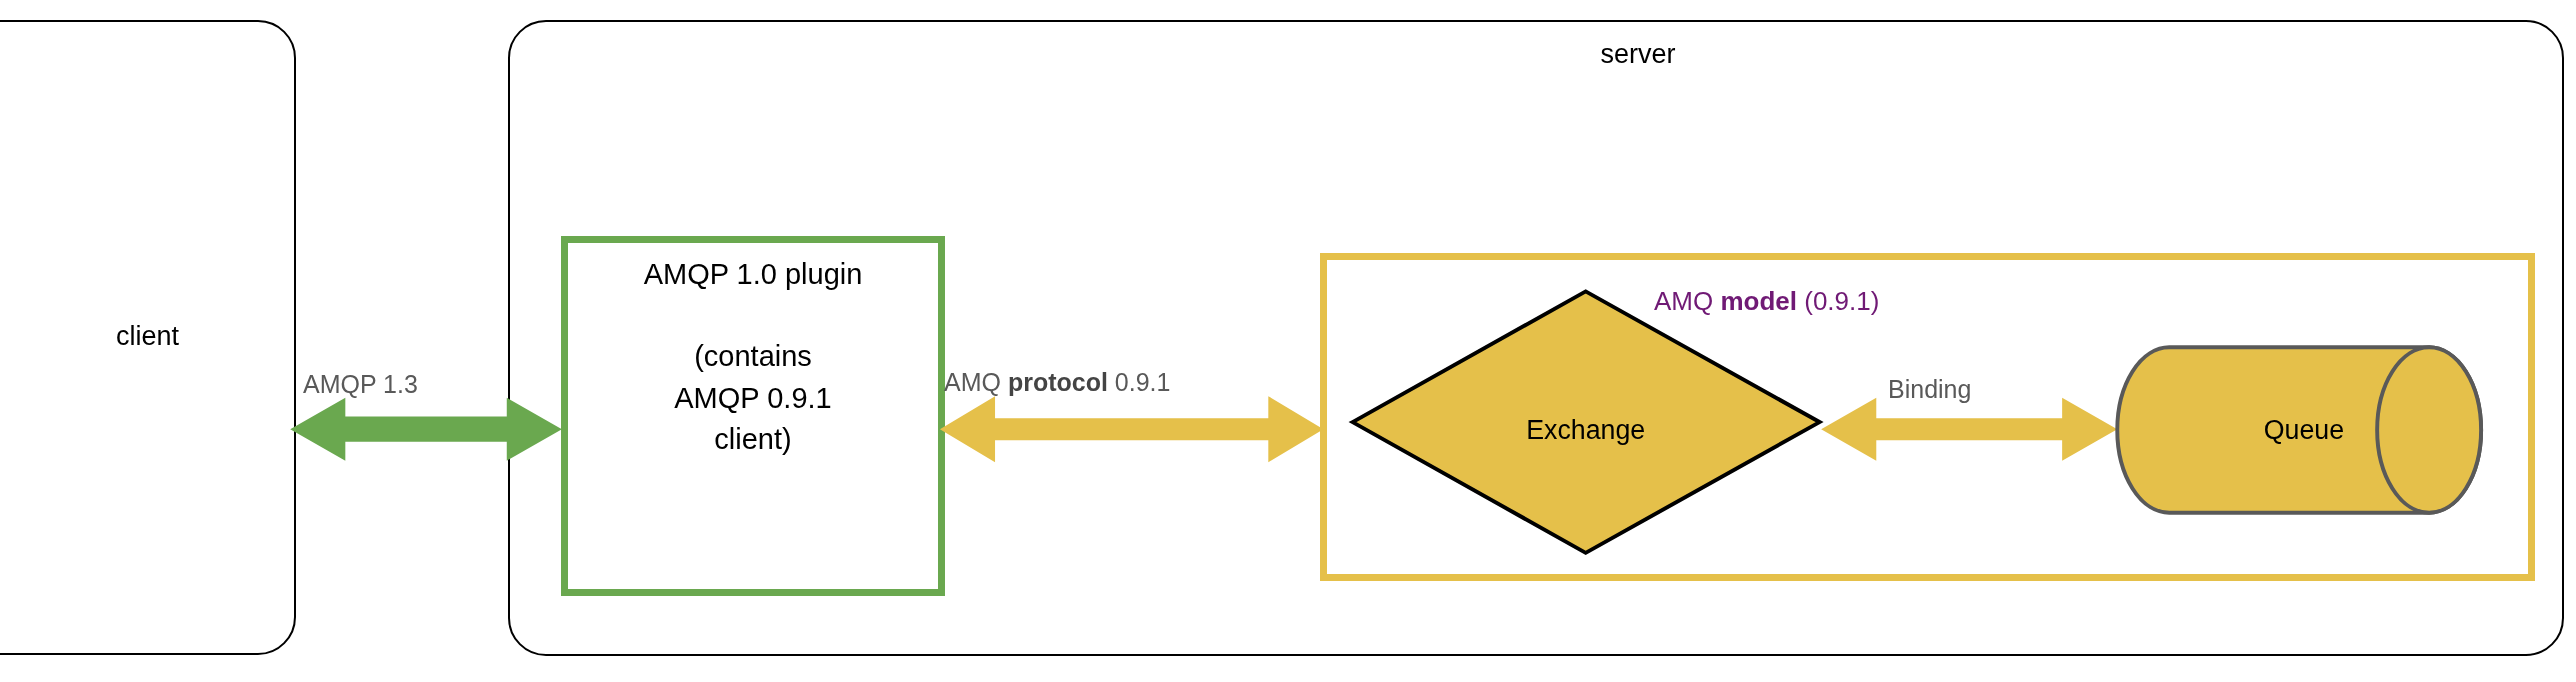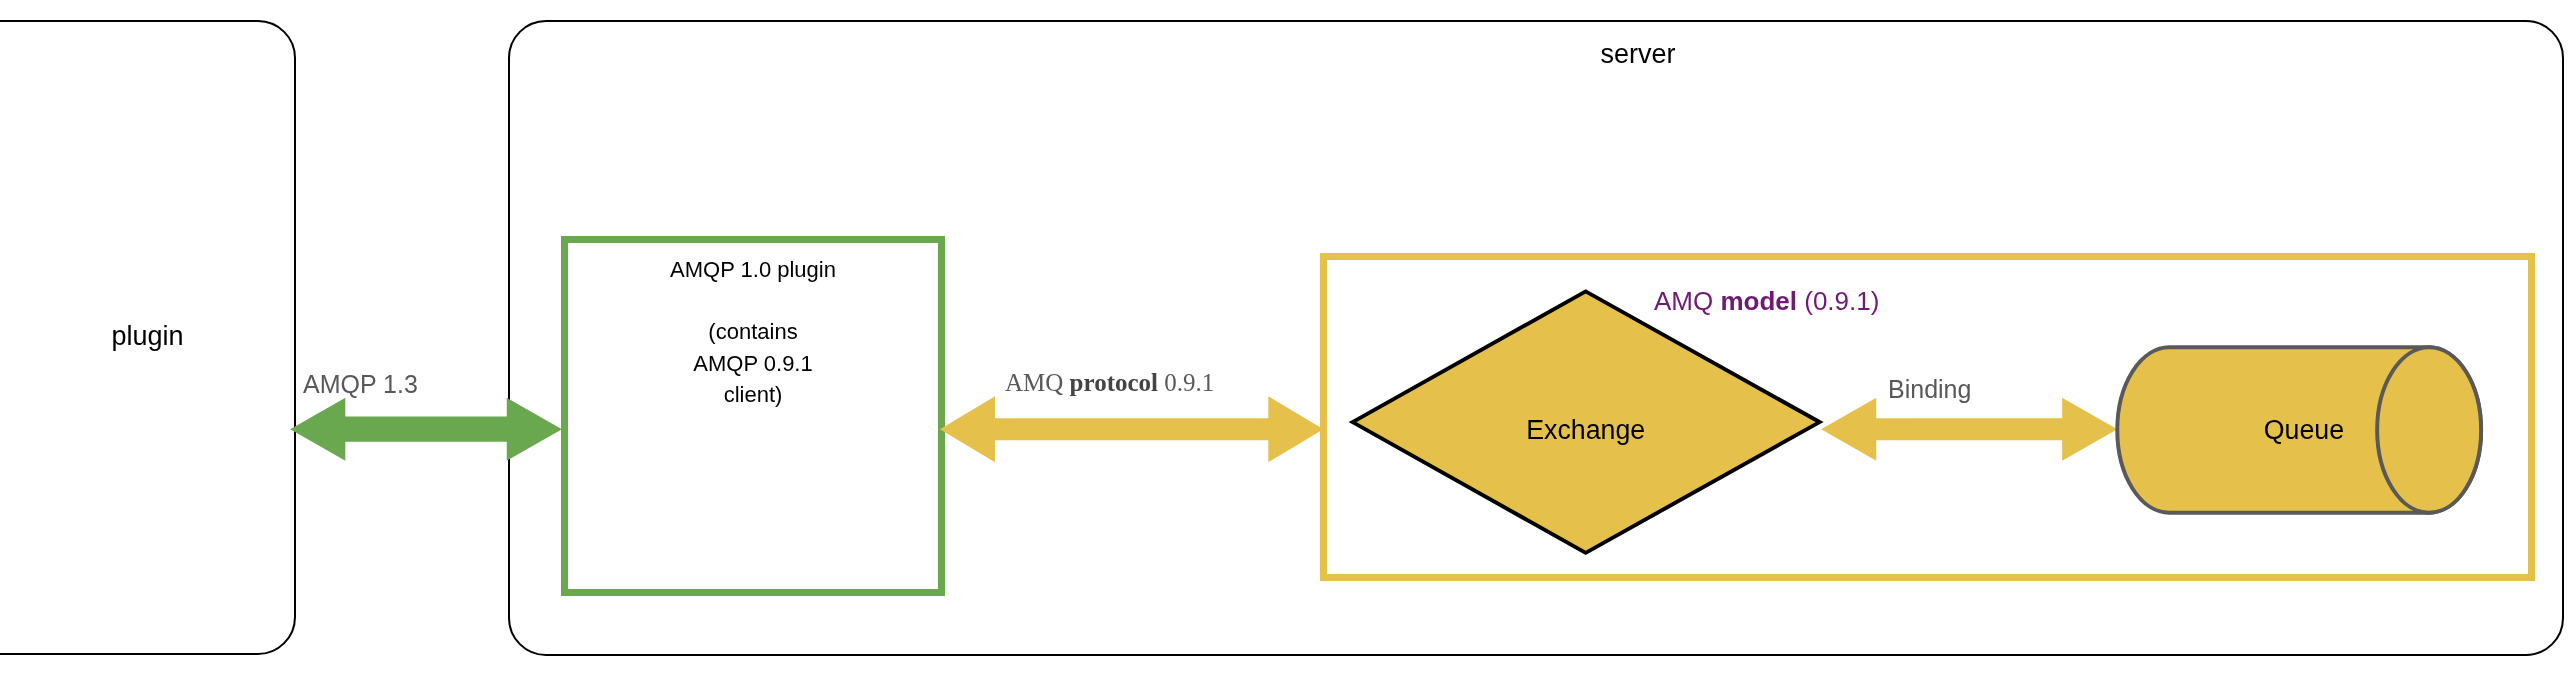--- a/index.html
+++ b/index.html
@@ -77,21 +77,21 @@
     height: 360px;
     border: 7px solid #6aa84f;
     background: #ffffff;
   }
   #plugin-text {
     position: absolute;
     left: 561px;
     top: 254px;
     width: 384px;
     text-align: center;
-    font-size: 22px;
+    font-size: 29px;
     color: #000000;
     line-height: 1.42;
     white-space: pre-line;
   }
 
   
   #amq-model-box {
     position: absolute;
     box-sizing: border-box;
     left: 1320px;
@@ -117,40 +117,40 @@
   .arrow-label {
     position: absolute;
     font-size: 25px;
     color: #595959;
     line-height: 1;
     white-space: nowrap;
   }
   .arrow-label b { font-weight: bold; color: #444444; }
 
   #label-amqp10 { left: 303px;  top: 372px; }
-  #label-amq-protocol { left: 1005px; top: 370px; font-family: Liberation Serif, serif; }
+  #label-amq-protocol { left: 944px; top: 370px; }
   #label-binding { left: 1888px; top: 377px; }
 
   
   #vector-layer {
     position: absolute;
     left: 0;
     top: 0;
     width: 2576px;
     height: 682px;
     pointer-events: none;
   }
 </style>
 </head>
 <body>
 
 <div id="stage">
 
   <div id="client-box" class="container-box"></div>
-  <div id="client-label">plugin</div>
+  <div id="client-label">client</div>
 
   <div id="server-box" class="container-box"></div>
   <div id="server-label">server</div>
 
   <div id="plugin-box"></div>
   <div id="plugin-text">AMQP 1.0 plugin
 
 (contains
 AMQP 0.9.1
 client)</div>

